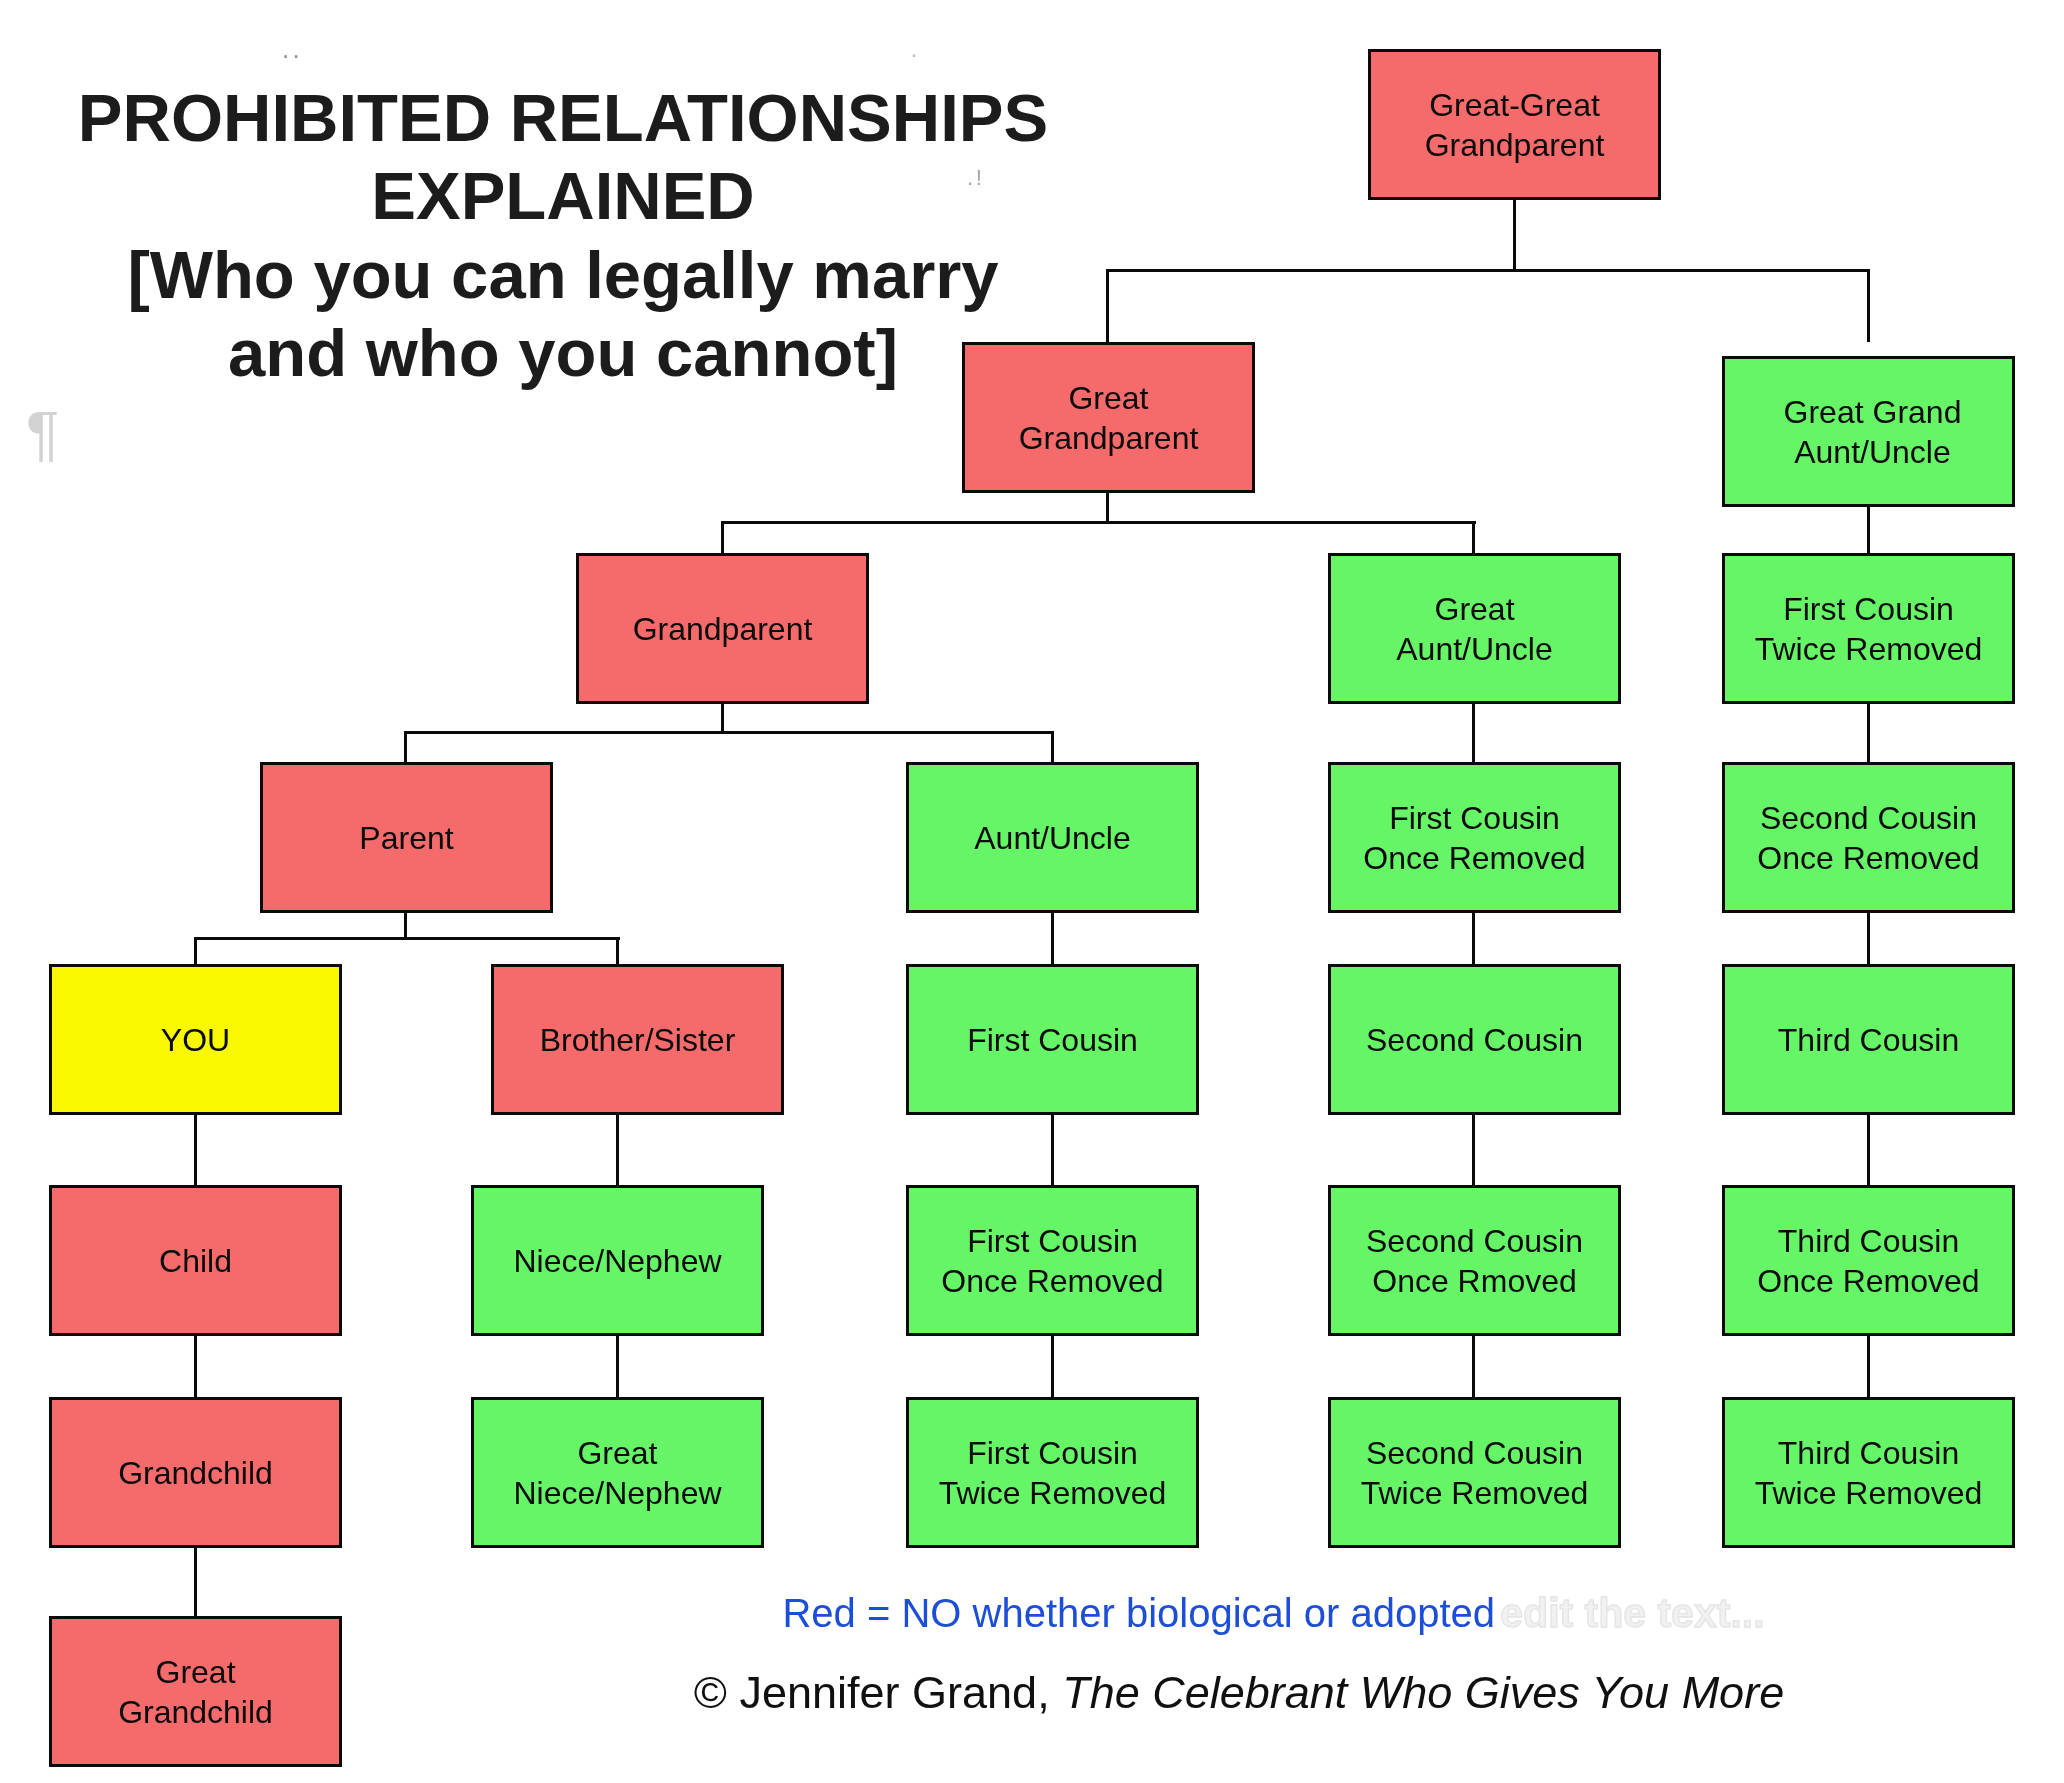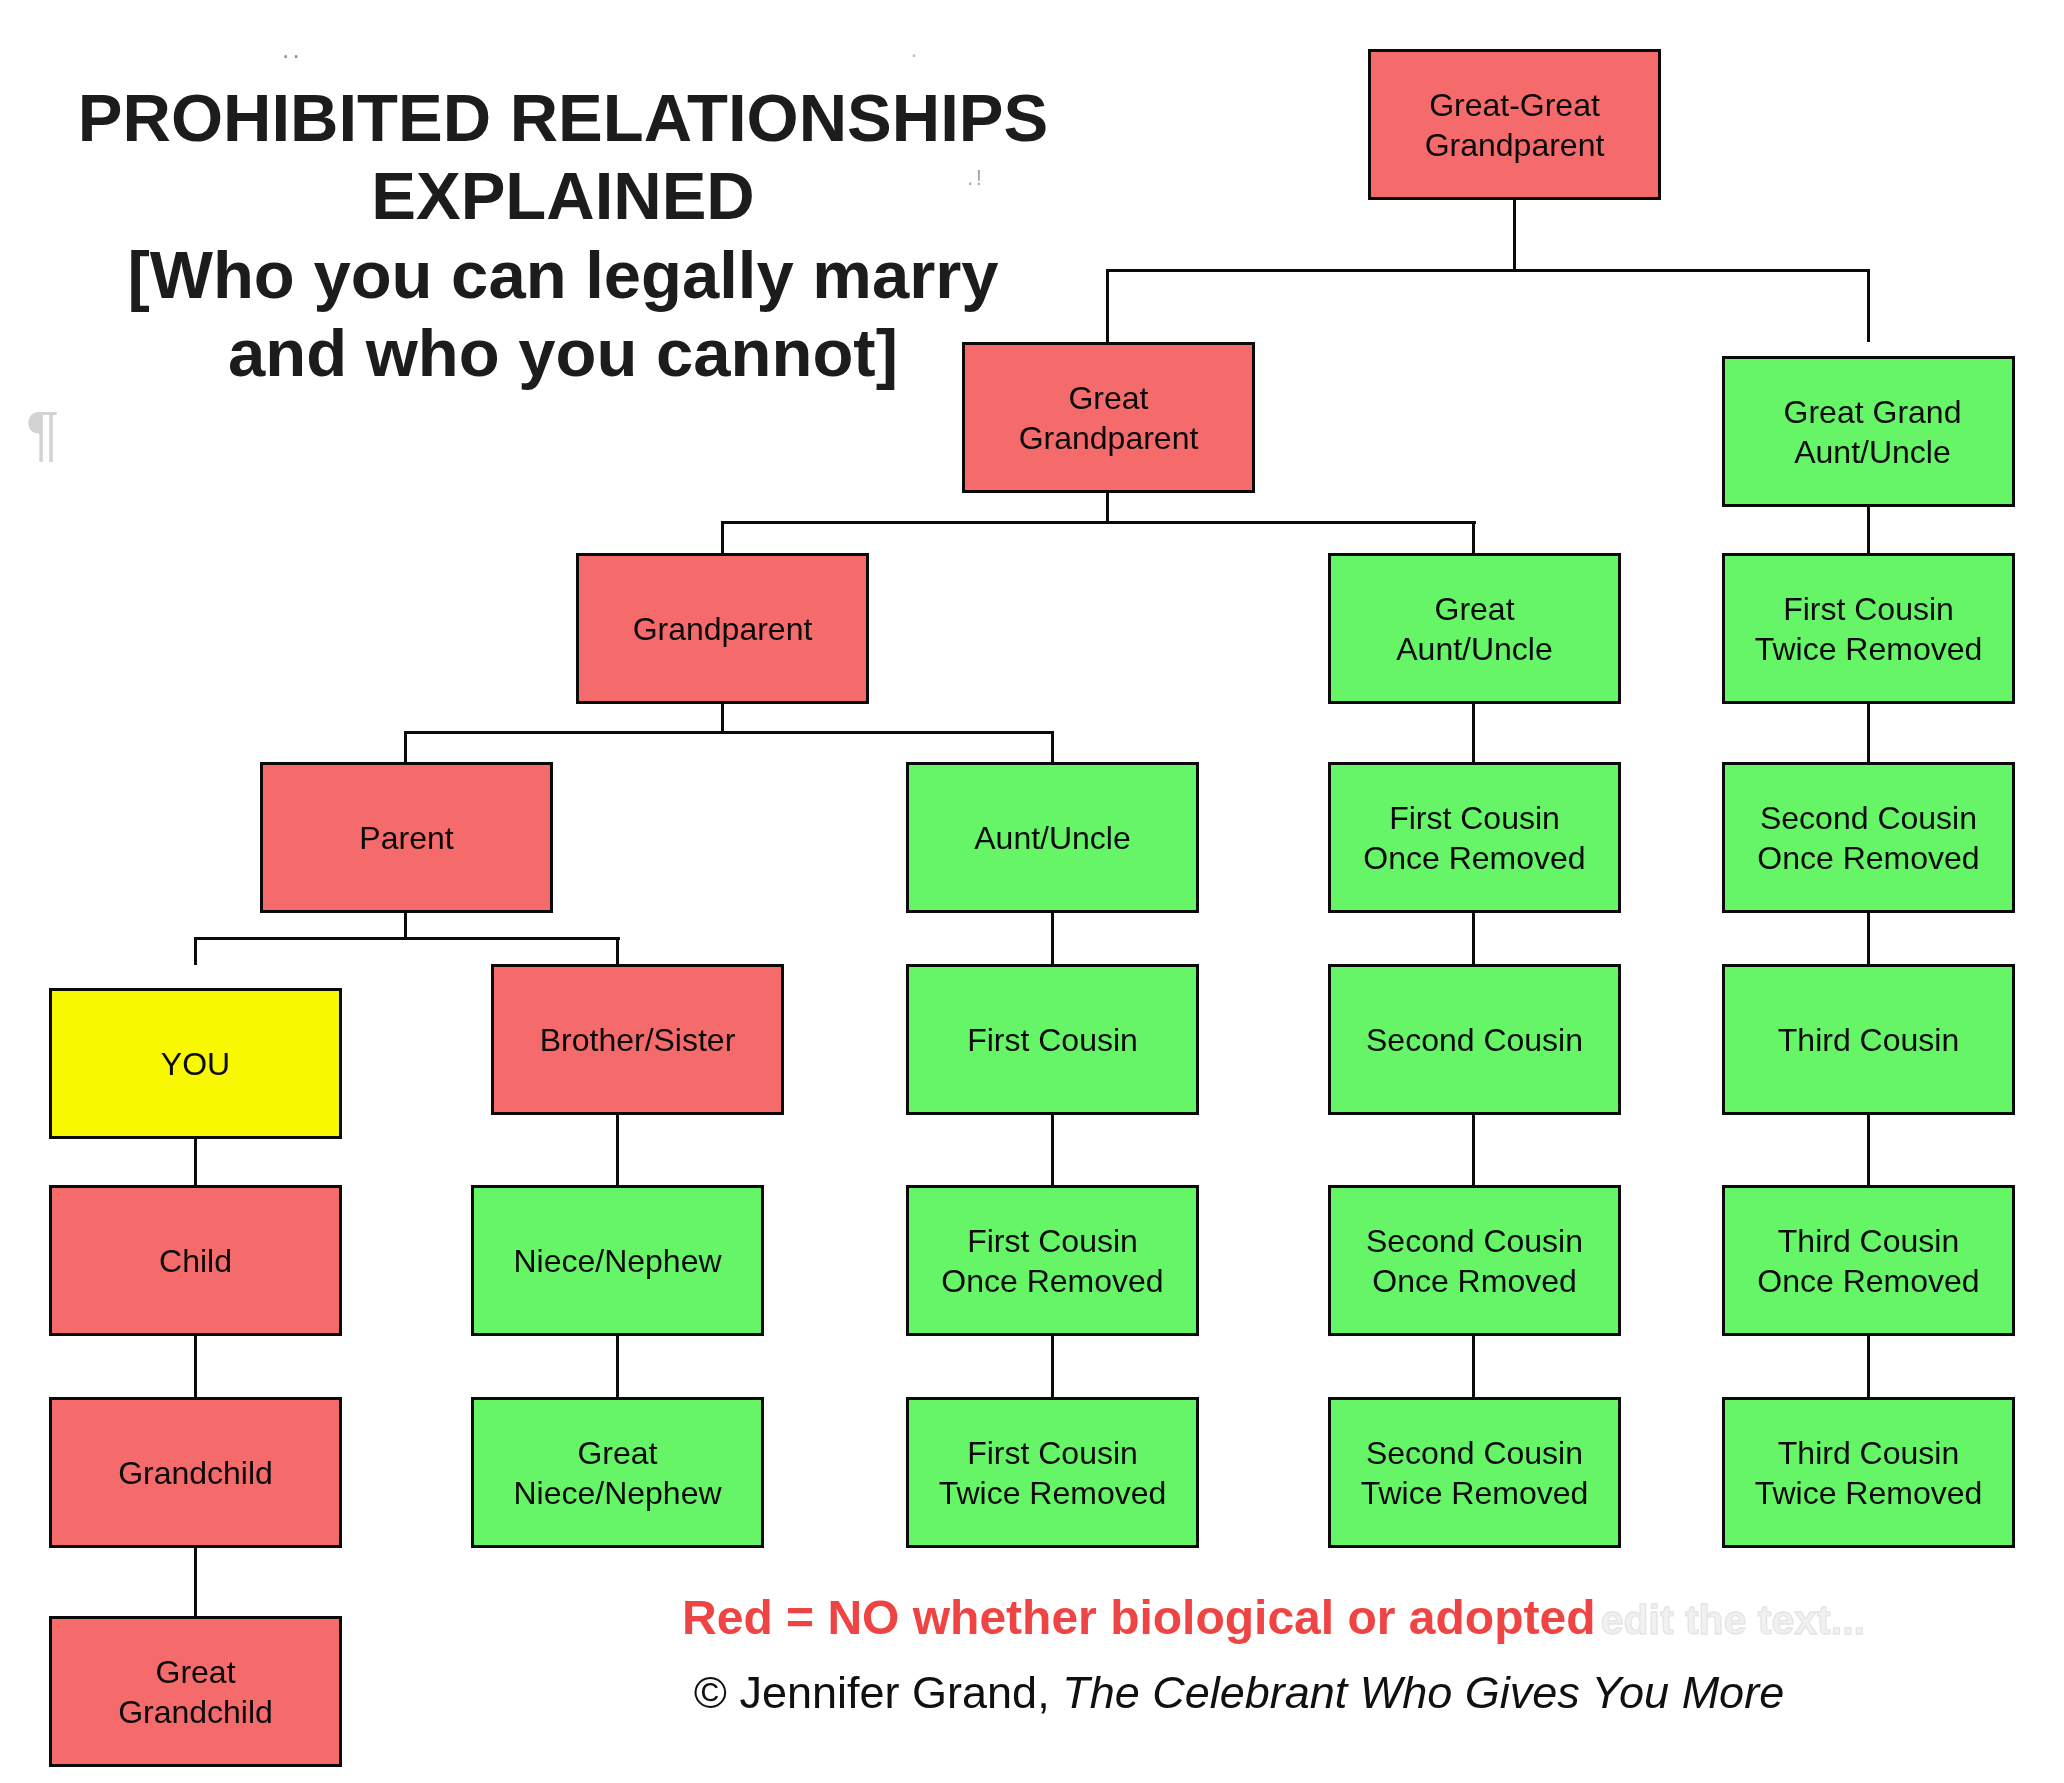--- a/index.html
+++ b/index.html
@@ -24,21 +24,21 @@
     text-align:center;
     font-size:32px;color:#0b0b0b;line-height:1.25;
     white-space:pre-line;
   }
   .seg{position:absolute;background:#0a0a0a;}
   .legend-row{
     position:absolute;left:482px;top:1590px;width:1583px;
     display:flex;justify-content:center;align-items:baseline;
     white-space:nowrap;
   }
-  .legend-bold{font-size:48px;font-weight:700;color:#ef4444;}
+  .legend-bold{font-size:40px;font-weight:400;color:#1d4ed8;}
   .legend-watermark{
     font-size:41px;font-weight:700;color:#f1f1f1;
     -webkit-text-stroke:1.3px #e4e4e4;
     margin-left:5.2px;
   }
   .credit{
     position:absolute;left:568px;top:1667px;width:1342px;
     text-align:center;font-size:45px;color:#101010;white-space:nowrap;
   }
   .credit .it{font-style:italic;}
@@ -114,21 +114,21 @@
       <div class="node" style="left: 1328px; top: 553px; width: 293px; height: 151px; background: rgb(102, 245, 102);">Great
 Aunt/Uncle</div>
       <div class="node" style="left: 1722px; top: 553px; width: 293px; height: 151px; background: rgb(102, 245, 102);">First Cousin
 Twice Removed</div>
       <div class="node" style="left: 260px; top: 762px; width: 293px; height: 151px; background: rgb(245, 106, 106);">Parent</div>
       <div class="node" style="left: 906px; top: 762px; width: 293px; height: 151px; background: rgb(102, 245, 102);">Aunt/Uncle</div>
       <div class="node" style="left: 1328px; top: 762px; width: 293px; height: 151px; background: rgb(102, 245, 102);">First Cousin
 Once Removed</div>
       <div class="node" style="left: 1722px; top: 762px; width: 293px; height: 151px; background: rgb(102, 245, 102);">Second Cousin
 Once Removed</div>
-      <div class="node" style="left: 49px; top: 964px; width: 293px; height: 151px; background: rgb(248, 248, 0); margin-top: 24px;">YOU</div>
+      <div class="node" style="left: 49px; top: 964px; width: 293px; height: 151px; background: rgb(248, 248, 0);">YOU</div>
       <div class="node" style="left: 491px; top: 964px; width: 293px; height: 151px; background: rgb(245, 106, 106);">Brother/Sister</div>
       <div class="node" style="left: 906px; top: 964px; width: 293px; height: 151px; background: rgb(102, 245, 102);">First Cousin</div>
       <div class="node" style="left: 1328px; top: 964px; width: 293px; height: 151px; background: rgb(102, 245, 102);">Second Cousin</div>
       <div class="node" style="left: 1722px; top: 964px; width: 293px; height: 151px; background: rgb(102, 245, 102);">Third Cousin</div>
       <div class="node" style="left: 49px; top: 1185px; width: 293px; height: 151px; background: rgb(245, 106, 106);">Child</div>
       <div class="node" style="left: 471px; top: 1185px; width: 293px; height: 151px; background: rgb(102, 245, 102);">Niece/Nephew</div>
       <div class="node" style="left: 906px; top: 1185px; width: 293px; height: 151px; background: rgb(102, 245, 102);">First Cousin
 Once Removed</div>
       <div class="node" style="left: 1328px; top: 1185px; width: 293px; height: 151px; background: rgb(102, 245, 102);">Second Cousin
 Once Rmoved</div>

